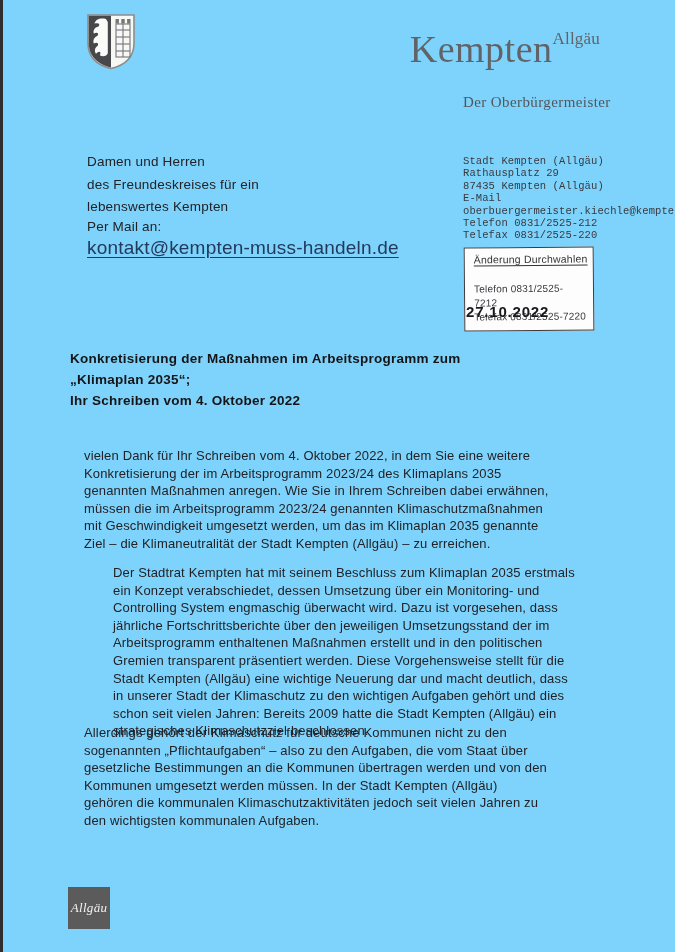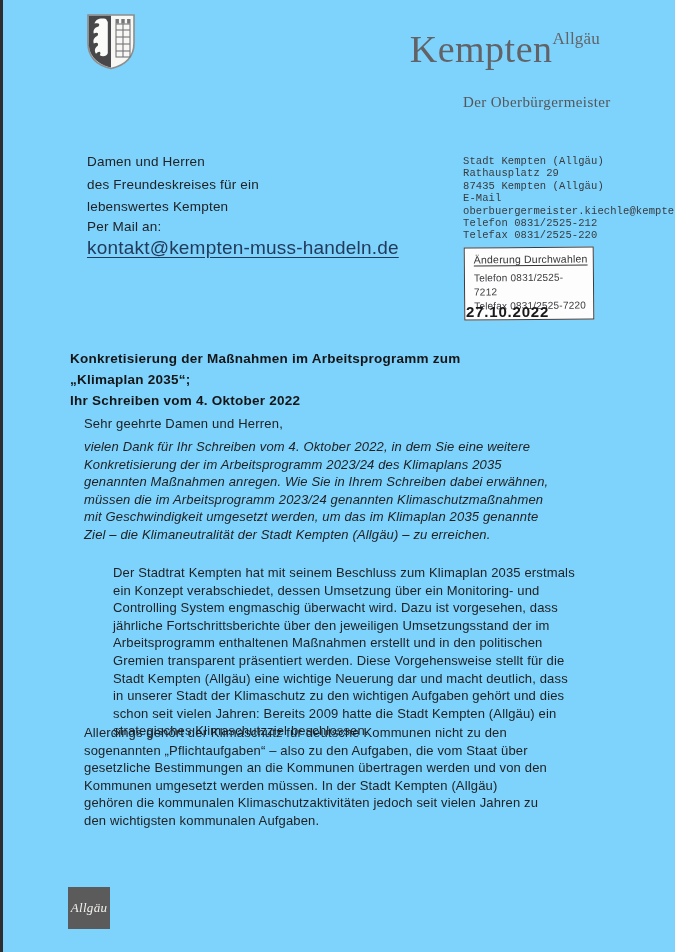--- a/index.html
+++ b/index.html
@@ -49,21 +49,21 @@
     white-space:pre-line;color:#3a3a3e;
   }
   
   .dial-box{
     position:absolute;left:464px;top:247px;width:112px;
     border:1.6px solid #3c3c3e;background:#fdfdfd;
     padding:5px 7px 6px 9px;transform:rotate(-0.5deg);
   }
   .dial-title{
     font-size:10.5px;color:#333336;letter-spacing:0.2px;
-    text-decoration:underline;text-underline-offset:2px;margin-bottom:6px;white-space:nowrap;
+    text-decoration:underline;text-underline-offset:2px;margin-bottom:17px;white-space:nowrap;
   }
   .dial-lines{
     font-size:10px;line-height:14px;color:#3a3a3e;letter-spacing:0.2px;white-space:pre-line;
   }
   .date{
     position:absolute;left:466px;top:303px;
     font-size:15px;font-weight:600;letter-spacing:0.8px;color:#19191b;
   }
   
   .subject{
@@ -73,21 +73,21 @@
   }
   .salutation{
     position:absolute;left:84px;top:416px;
     font-size:13px;letter-spacing:0.2px;color:#222226;
   }
   .para{
     position:absolute;left:84px;width:470px;
     font-size:13px;line-height:17.6px;letter-spacing:0.15px;
     white-space:pre-line;color:#222226;
   }
-  .p1{top:438px;font-style:italic;}
+  .p1{top:447px;}
   .p2{top:564px;margin-left:29px;}
   .p3{top:724px;}
   
   .badge{
     position:absolute;left:68px;top:887px;width:42px;height:42px;
     background:#5b5b5b;display:flex;align-items:center;justify-content:center;
   }
   .badge span{
     color:#f2f2ef;font-family:"Liberation Serif", serif;
     font-style:italic;font-size:13px;letter-spacing:0.3px;
@@ -144,21 +144,20 @@
     <div class="dial-title">Änderung Durchwahlen</div>
     <div class="dial-lines">Telefon 0831/2525-7212
 Telefax 0831/2525-7220</div>
   </div>
 
   <div class="date">27.10.2022</div>
 
   <div class="subject">Konkretisierung der Maßnahmen im Arbeitsprogramm zum
 „Klimaplan 2035“;
 Ihr Schreiben vom 4. Oktober 2022</div>
-  <div class="salutation">Sehr geehrte Damen und Herren,</div>
   <div class="para p1">vielen Dank für Ihr Schreiben vom 4. Oktober 2022, in dem Sie eine weitere
 Konkretisierung der im Arbeitsprogramm 2023/24 des Klimaplans 2035
 genannten Maßnahmen anregen. Wie Sie in Ihrem Schreiben dabei erwähnen,
 müssen die im Arbeitsprogramm 2023/24 genannten Klimaschutzmaßnahmen
 mit Geschwindigkeit umgesetzt werden, um das im Klimaplan 2035 genannte
 Ziel – die Klimaneutralität der Stadt Kempten (Allgäu) – zu erreichen.</div>
   <div class="para p2">Der Stadtrat Kempten hat mit seinem Beschluss zum Klimaplan 2035 erstmals
 ein Konzept verabschiedet, dessen Umsetzung über ein Monitoring- und
 Controlling System engmaschig überwacht wird. Dazu ist vorgesehen, dass
 jährliche Fortschrittsberichte über den jeweiligen Umsetzungsstand der im

